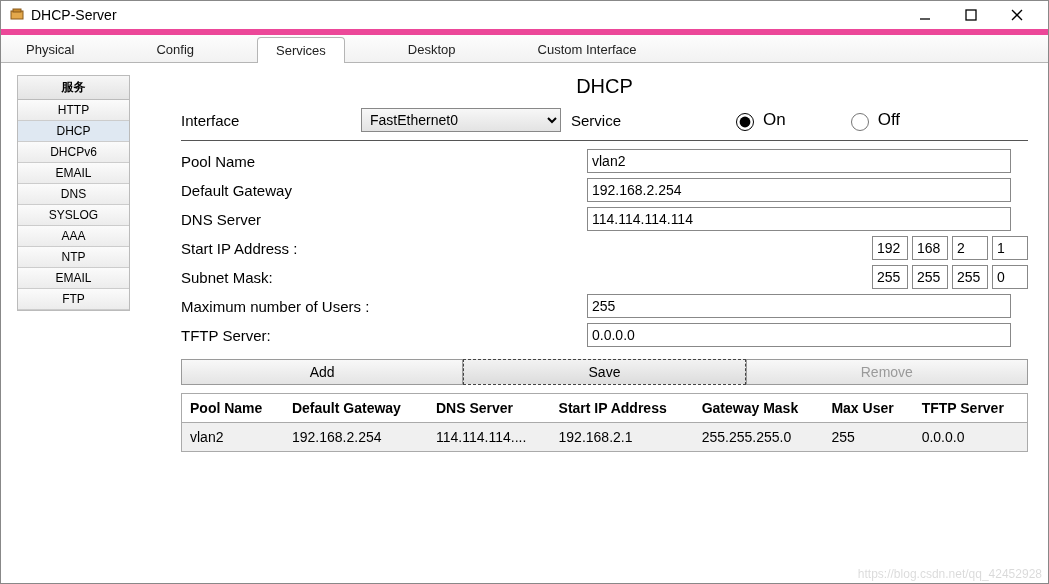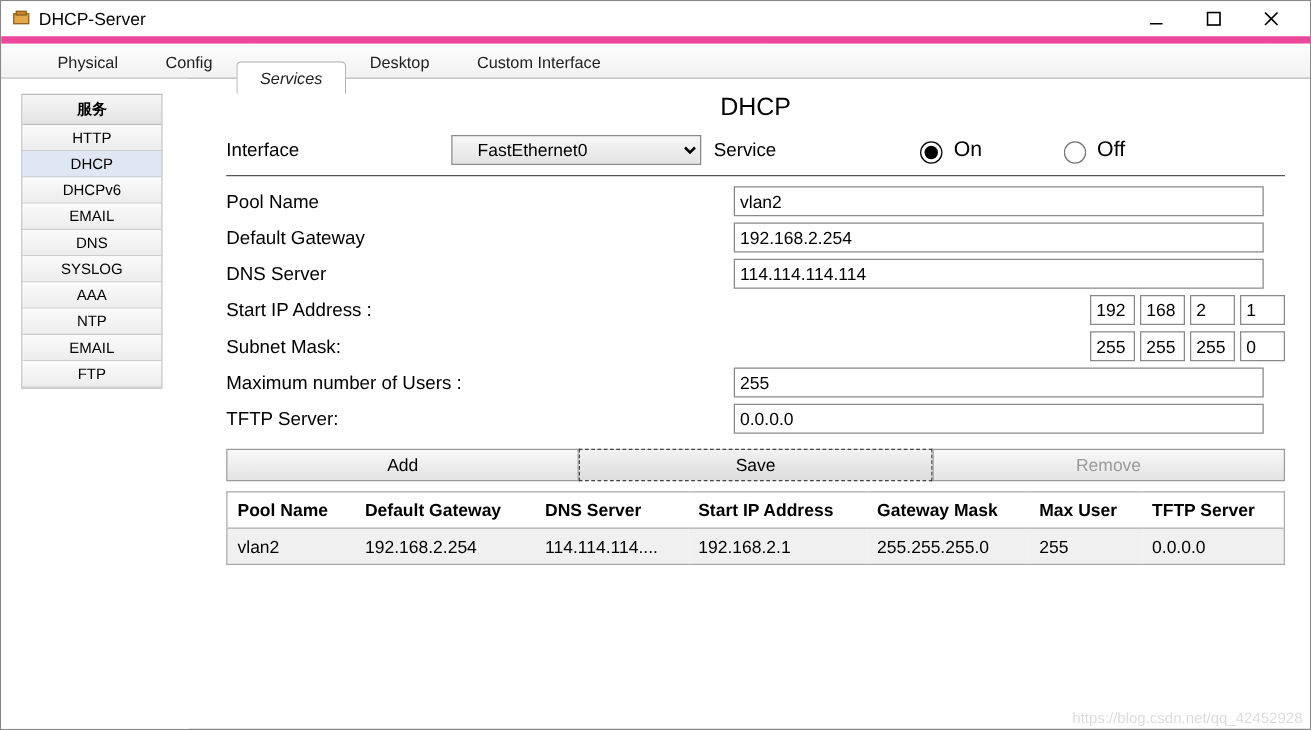--- a/index.html
+++ b/index.html
@@ -13,30 +13,30 @@
     background:#fff; border-bottom:6px solid #ec4899;
   }
   .titlebar .icon { width:16px; height:16px; margin-right:6px; }
   .title-text { flex:1; font-size:14px; color:#000; }
   .winbtns { display:flex; gap:0; }
   .winbtn { width:46px; height:30px; display:flex; align-items:center; justify-content:center; font-size:14px; cursor:pointer; }
 
   .tabstrip {
     height:28px; display:flex; align-items:flex-end;
     background:linear-gradient(#fdfdfd,#f2f2f2);
-    border-bottom:1px solid #b5b5b5; padding-left:26px;
+    border-bottom:1px solid #b5b5b5; padding-left:6px;gap:44px;
   }
   .tab {
     padding:5px 18px; font-size:13px;
     border:1px solid transparent; border-bottom:none;
     border-radius:4px 4px 0 0; margin-right:0; color:#222; cursor:pointer;
   }
   .tab.active {
     background:#fff; border-color:#b5b5b5;
-    position:relative; top:13px;font-style:italic;
+    position:relative; top:1px;
   }
 
   .content { display:flex; height:calc(100% - 34px - 28px); }
 
   .sidebar {
     width:150px; padding:12px 6px 0 16px; background:#fff;
   }
   .side-list { border:1px solid #bbb; background:#fff; }
   .side-head {
     background:linear-gradient(#f6f6f6,#e4e4e4);
@@ -54,21 +54,21 @@
   .main { flex:1; padding:10px 20px 10px 30px; overflow:hidden; }
   .main h2 { text-align:center; font-size:20px; font-weight:normal; margin:2px 0 10px; }
 
   .row { display:flex; align-items:center; margin:5px 0; font-size:15px; }
   .row.hr-top { border-top:1px solid #555; padding-top:8px; margin-top:8px; }
   .row label.fl { width:180px; }
   .row label.fl2 { width:406px; }
 
   select.iface {
     width:200px; height:24px; background:linear-gradient(#f7f7f7,#e3e3e3);
-    border:1px solid #888; font-size:14px; padding:0 16px;
+    border:1px solid #888; font-size:14px; padding:0 4px;
   }
   .svc-label { margin-left:10px; width:160px; }
   .radio-wrap { display:flex; align-items:center; gap:6px; margin-right:60px; font-size:17px; }
   input[type=radio]{ width:18px; height:18px; accent-color:#000; }
 
   input.txt {
     border:1px solid #888; height:24px; padding:0 4px; font-size:14px;
   }
   .wlong { width:424px; }
   .oct { width:36px; text-align:left; margin-left:4px; }

